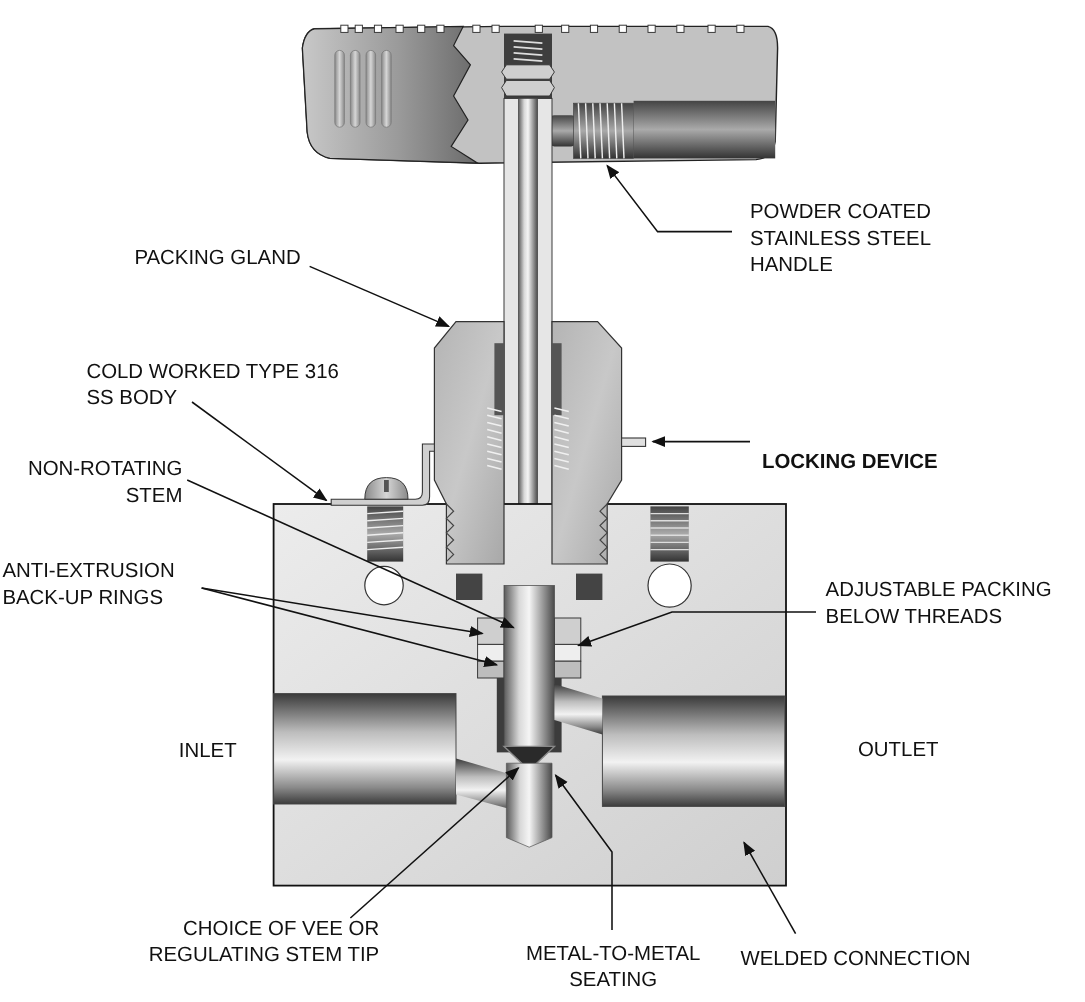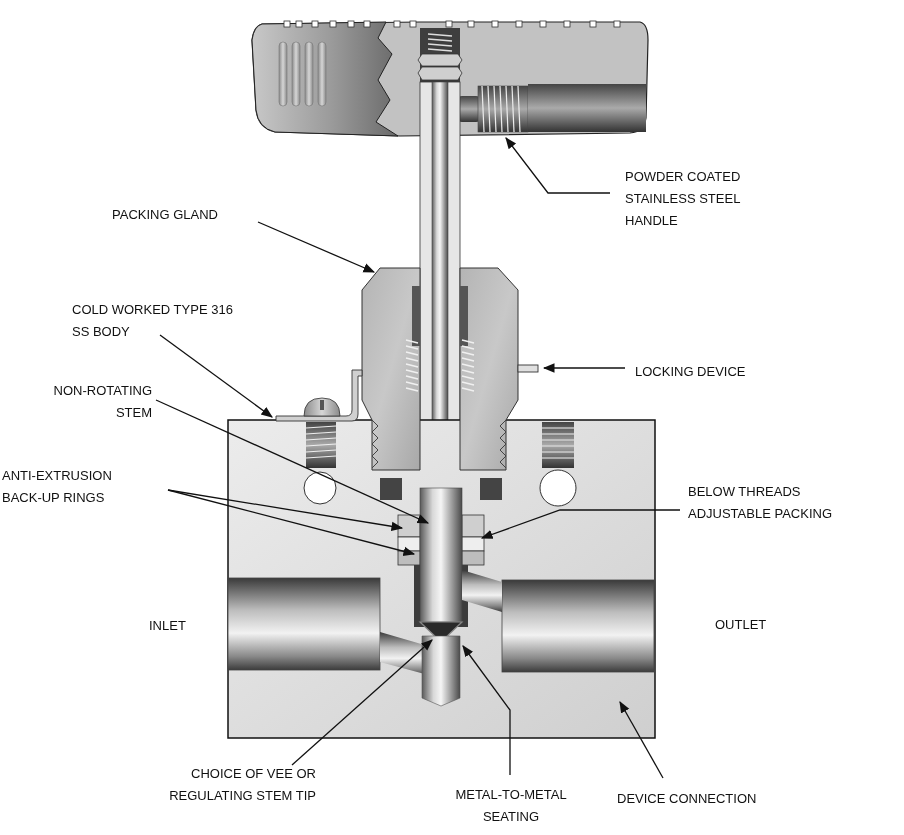--- a/index.html
+++ b/index.html
@@ -1,21 +1,21 @@
 <!DOCTYPE html>
 <html><head>
 <meta charset="utf-8">
 <style>
   html, body { margin: 0; padding: 0; background: #ffffff; }
   body { width: 904px; height: 835px; position: relative; overflow: hidden; }
   #diagram { position: absolute; left: 0; top: 0; width: 904px; height: 835px; }
   .lbl {
     position: absolute;
     font-family: "Liberation Sans", sans-serif;
-    font-size: 13px;
+    font-size: 17px;
     line-height: 22px;
     color: #111111;
     white-space: nowrap;
     letter-spacing: 0px;
   }
   .lbl .ln { display: block; }
   .right { text-align: right; }
   .center { text-align: center; }
 </style>
 </head>
@@ -216,27 +216,27 @@
 <div class="lbl right" style="right:752px; top:380px;">
   <span class="ln">NON-ROTATING</span>
   <span class="ln">STEM</span>
 </div>
 
 <div class="lbl" style="left:2px; top:465px;">
   <span class="ln">ANTI-EXTRUSION</span>
   <span class="ln">BACK-UP RINGS</span>
 </div>
 
-<div class="lbl" style="left:635px; top:361px;">
+<div class="lbl" style="left:635px; top:374px;font-weight:bold;">
   <span class="ln">LOCKING DEVICE</span>
 </div>
 
 <div class="lbl" style="left:688px; top:481px;">
+  <span class="ln">ADJUSTABLE PACKING</span>
   <span class="ln">BELOW THREADS</span>
-  <span class="ln">ADJUSTABLE PACKING</span>
 </div>
 
 <div class="lbl" style="left:149px; top:615px;text-align:center;">
   <span class="ln">INLET</span>
 </div>
 
 <div class="lbl" style="left:680px; top:614px;margin-left:35px;">
   <span class="ln">OUTLET</span>
 </div>
 
@@ -244,14 +244,14 @@
   <span class="ln">CHOICE OF VEE OR</span>
   <span class="ln">REGULATING STEM TIP</span>
 </div>
 
 <div class="lbl center" style="left:428px; width:166px; top:784px;">
   <span class="ln">METAL-TO-METAL</span>
   <span class="ln">SEATING</span>
 </div>
 
 <div class="lbl" style="left:617px; top:788px;">
-  <span class="ln">DEVICE CONNECTION</span>
+  <span class="ln">WELDED CONNECTION</span>
 </div>
 
 </body></html>

